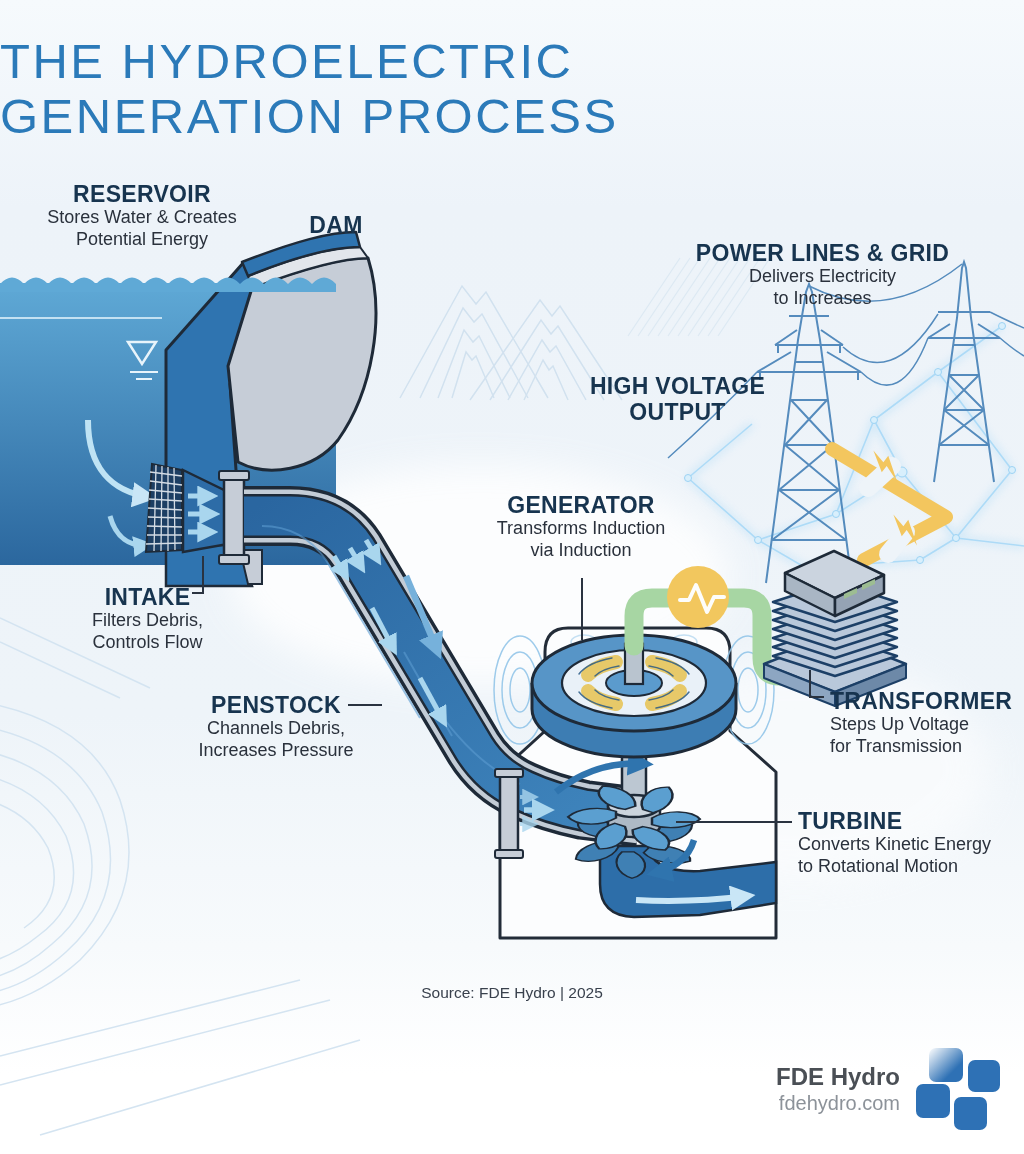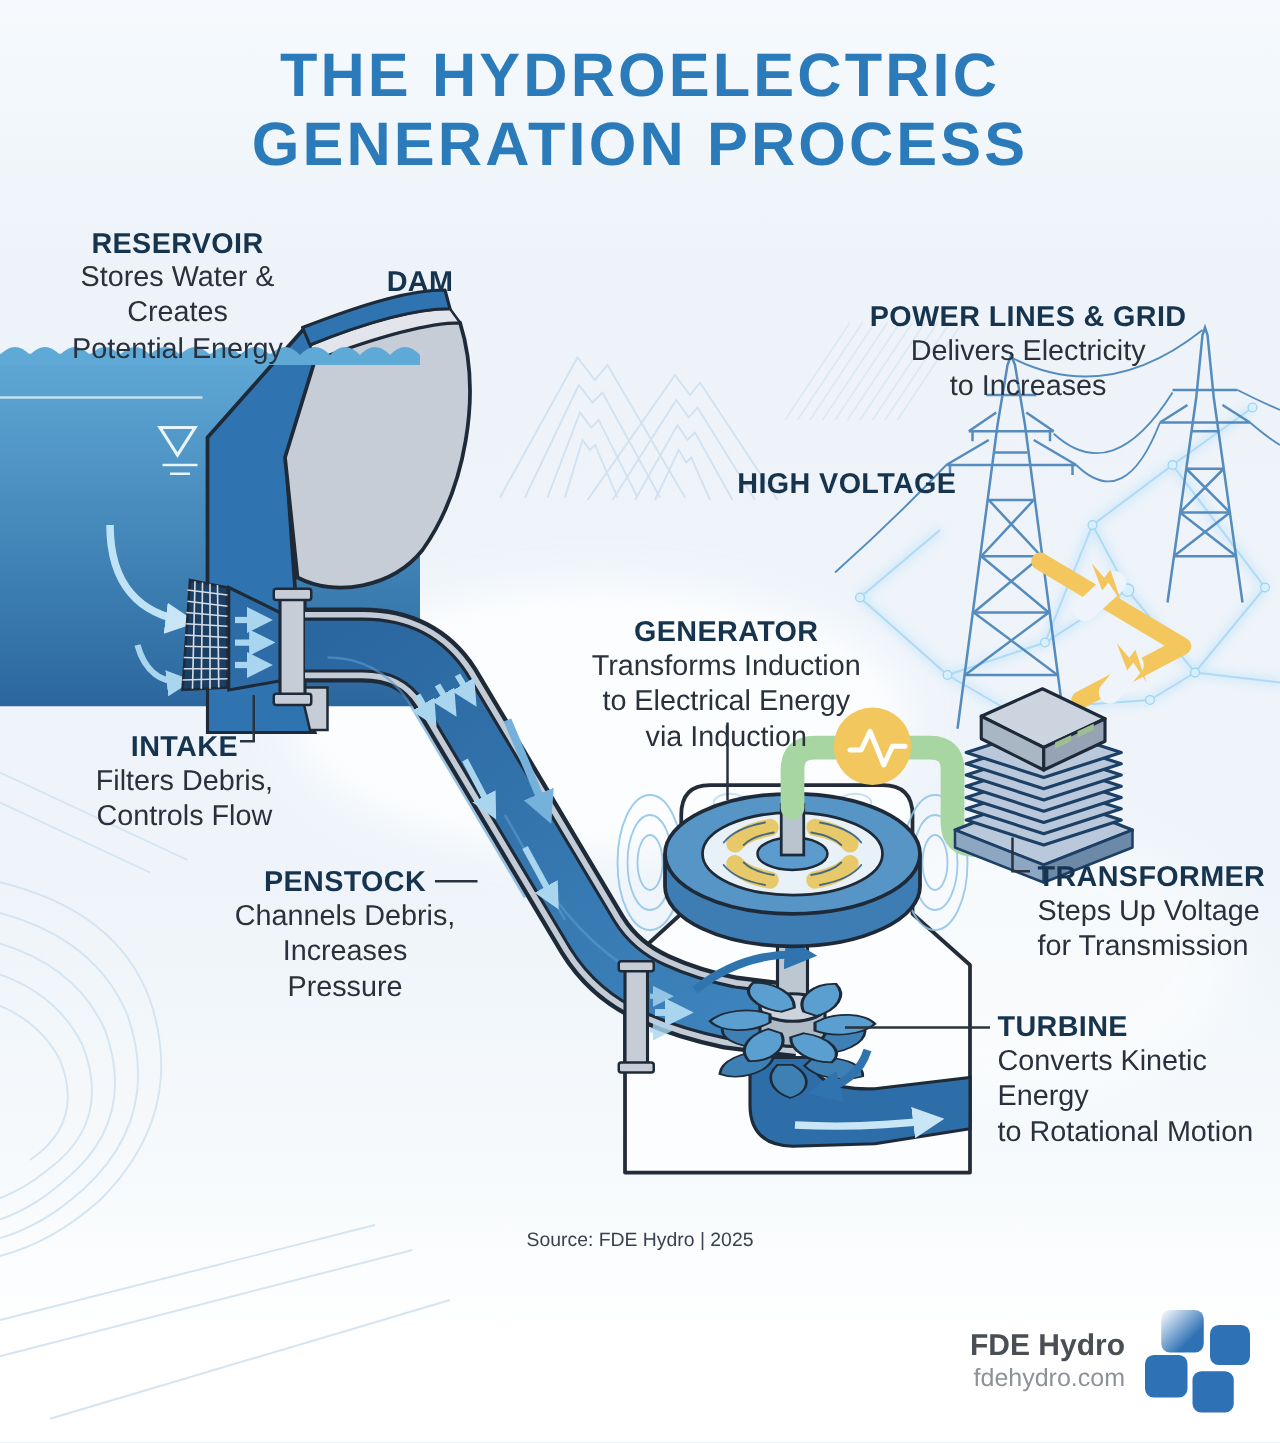--- a/index.html
+++ b/index.html
@@ -2,23 +2,23 @@
 <html><head>
 <meta charset="utf-8">
 <style>
   html,body{margin:0;padding:0;background:#e8edf2;}
   .canvas{position:relative;width:1024px;height:1154px;margin:0 auto;overflow:hidden;
           background:linear-gradient(180deg,#f6fafd 0%,#edf3f9 18%,#eef4f9 62%,#f7fafc 82%,#ffffff 93%);
           font-family:"Liberation Sans",sans-serif;}
   svg.art{position:absolute;left:0;top:0;z-index:1;}
   .lbl{position:absolute;z-index:3;}
   .lbl .h{font-weight:bold;color:#17344F;font-size:23px;letter-spacing:.3px;line-height:1.15;}
-  .lbl .d{color:#2A313C;font-size:23px;line-height:1.22;}
-  .title{position:absolute;z-index:3;left:0;top:34px;width:100%;text-align:center;
-         font-weight:bold;color:#2B7AB9;font-size:49px;line-height:1.12;letter-spacing:2.5px;}
+  .lbl .d{color:#2A313C;font-size:18px;line-height:1.22;}
+  .title{position:absolute;z-index:3;left:0;top:34px;width:100%;text-align:left;
+         font-weight:normal;color:#2B7AB9;font-size:49px;line-height:1.12;letter-spacing:2.5px;}
   .src{position:absolute;z-index:3;left:0;top:984px;width:100%;text-align:center;
        color:#39414D;font-size:15.5px;}
   .footer{position:absolute;z-index:3;right:22px;top:1048px;display:flex;align-items:center;gap:16px;}
   .footer .txt{text-align:right;}
   .footer .brand{font-weight:bold;color:#4A4F55;font-size:24px;line-height:1.1;}
   .footer .site{color:#8C9299;font-size:20px;line-height:1.25;}
 </style>
 </head>
 <body>
 
@@ -376,26 +376,26 @@
 </div>
 
 <div class="lbl" style="left:690px;top:240px;width:265px;text-align:center">
   <div class="h">POWER LINES &amp; GRID</div>
   <div class="d">Delivers Electricity</div>
   <div class="d">to Increases</div>
 </div>
 
 <div class="lbl" style="left:575px;top:373px;width:205px;text-align:center">
   <div class="h">HIGH VOLTAGE</div>
+  <div class="h">OUTPUT</div>
 </div>
 
 <div class="lbl" style="left:455px;top:492px;width:252px;text-align:center">
   <div class="h">GENERATOR</div>
   <div class="d">Transforms Induction</div>
-  <div class="d">to Electrical Energy</div>
   <div class="d">via Induction</div>
 </div>
 
 <div class="lbl" style="left:55px;top:584px;width:185px;text-align:center">
   <div class="h">INTAKE</div>
   <div class="d">Filters Debris,</div>
   <div class="d">Controls Flow</div>
 </div>
 
 <div class="lbl" style="left:180px;top:692px;width:192px;text-align:center">

